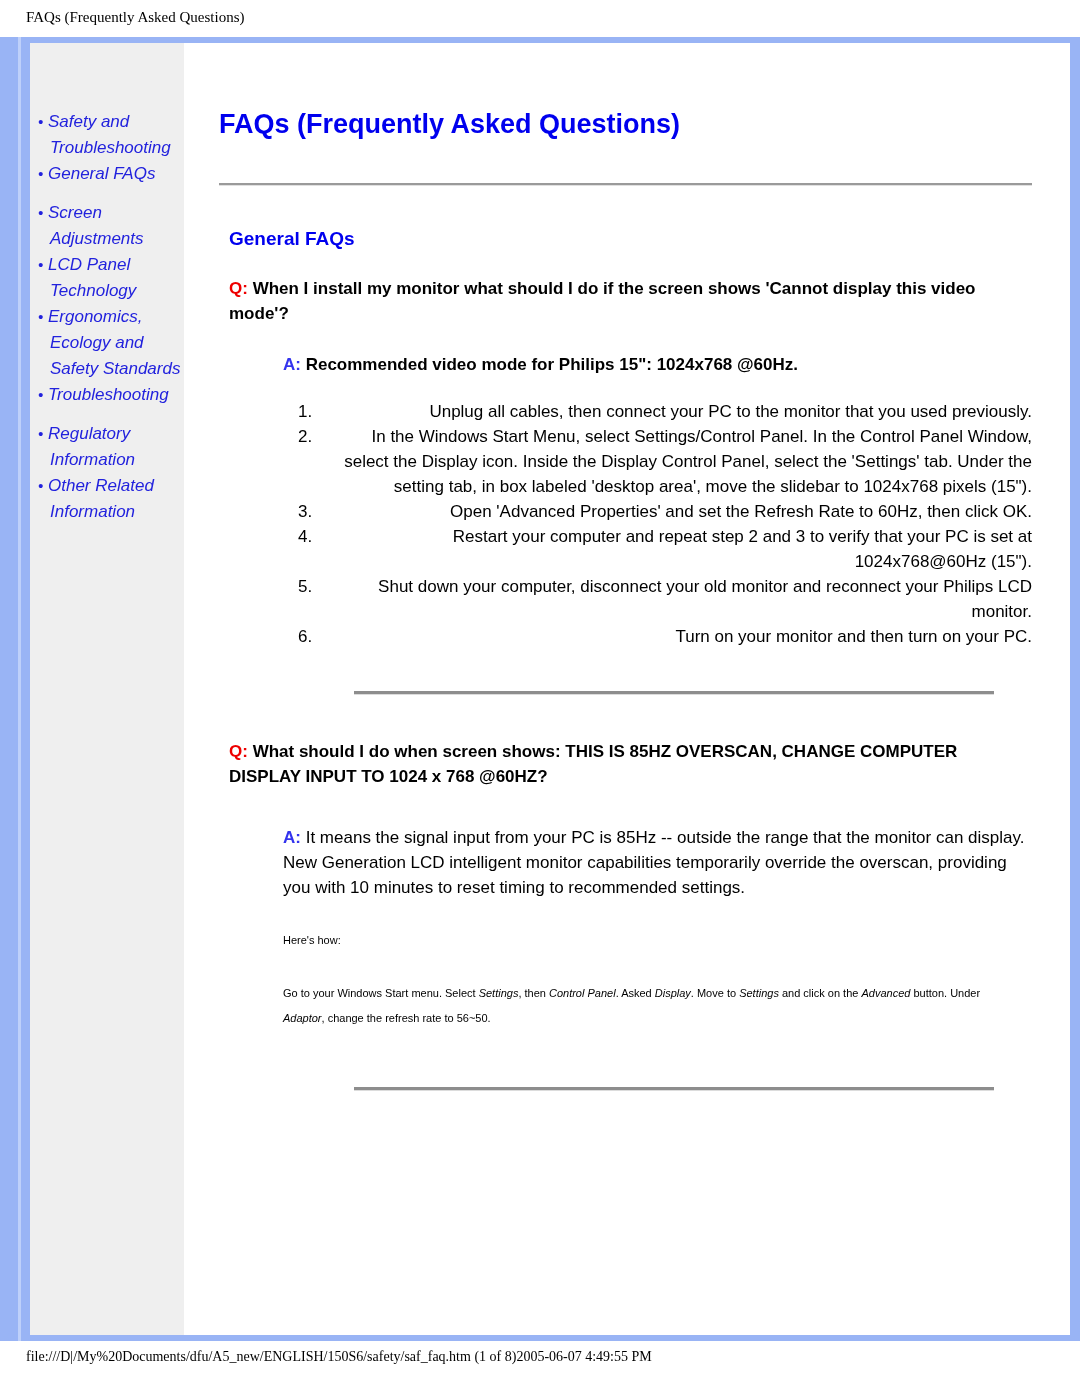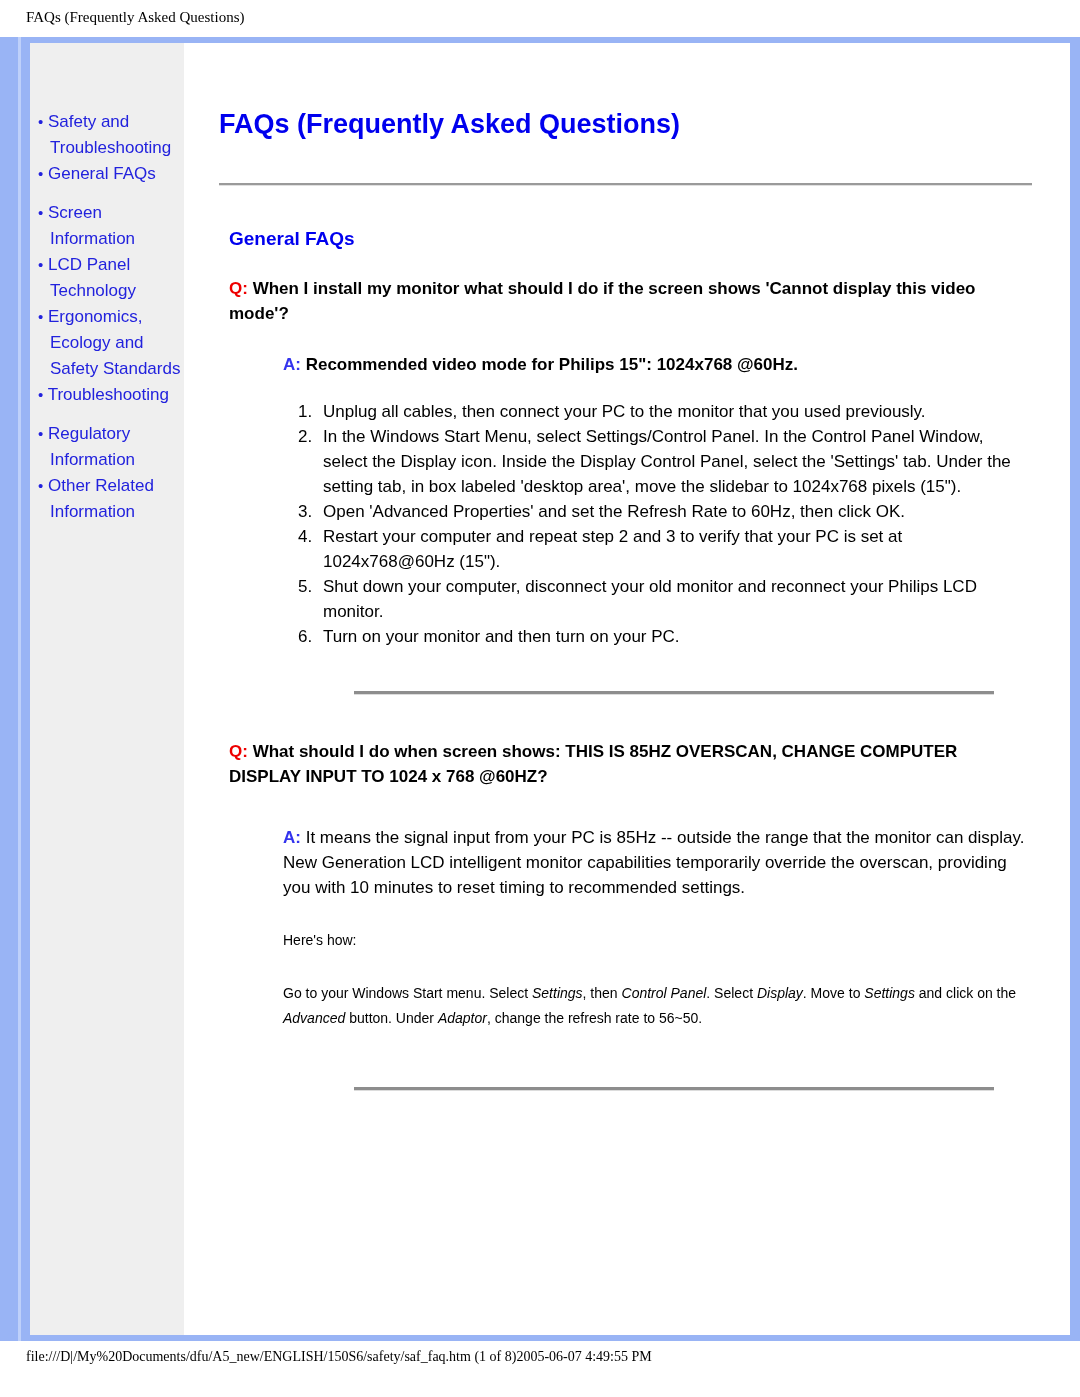--- a/index.html
+++ b/index.html
@@ -82,20 +82,21 @@
     min-width: 155px;
     background: #efefef;
     box-sizing: border-box;
     padding: 66px 0 0 0;
     border-right: 1px solid #ffffff;
   }
   .sidebar ul {
     list-style: none;
     margin: 0;
     padding: 0 0 0 8px;
+    font-style: italic;
   }
   .sidebar li {
     font-size: 17px;
     line-height: 26px;
     color: #2222dd;
     padding-left: 12px;
     text-indent: -12px;
     margin: 0;
   }
   .sidebar li.gap-before { margin-top: 13px; }
@@ -162,32 +163,33 @@
     line-height: 25px;
     color: #000000;
     margin: 36px 0 0 64px;
   }
   p.answer-normal .a-mark {
     color: #3333ee;
     font-weight: bold;
   }
 
   p.body-text {
-    font-size: 14px;
+    font-size: 11px;
     line-height: 25px;
     color: #000000;
     margin: 28px 12px 0 64px;
   }
 
   ol.steps {
     font-size: 17px;
     line-height: 25px;
     color: #000000;
     margin: 22px 0 0 0;
     padding-left: 98px;
+    text-align: right;
   }
   ol.steps li {
     margin: 0;
     padding-left: 6px;
   }
 
   hr.rule-inner {
     border: none;
     border-top: 3px solid #8d8d8d;
     border-bottom: 1px solid #dcdcdc;
@@ -232,21 +234,21 @@
         <li>
           <span class="bullet">•</span>
           <span class="lbl">Safety and Troubleshooting</span>
         </li>
         <li>
           <span class="bullet">•</span>
           <span class="lbl">General FAQs</span>
         </li>
         <li class="gap-before">
           <span class="bullet">•</span>
-          <span class="lbl">Screen Information</span>
+          <span class="lbl">Screen Adjustments</span>
         </li>
         <li>
           <span class="bullet">•</span>
           <span class="lbl">LCD Panel Technology</span>
         </li>
         <li>
           <span class="bullet">•</span>
           <span class="lbl">Ergonomics, Ecology and Safety Standards</span>
         </li>
         <li>
@@ -289,21 +291,21 @@
 
       <hr class="rule-inner">
 
       <div class="qa-block" style="margin-top:44px;">
         <p class="question"><span class="q-mark">Q:</span> <span>What should I do when screen shows: THIS IS 85HZ OVERSCAN, CHANGE COMPUTER DISPLAY INPUT TO 1024 x 768 @60HZ?</span></p>
 
         <p class="answer-normal"><span class="a-mark">A:</span> <span>It means the signal input from your PC is 85Hz -- outside the range that the monitor can display. New Generation LCD intelligent monitor capabilities temporarily override the overscan, providing you with 10 minutes to reset timing to recommended settings.</span></p>
 
         <p class="body-text">Here's how:</p>
 
-        <p class="body-text"><span>Go to your Windows Start menu. Select </span><em>Settings</em><span>, then </span><em>Control Panel</em><span>. Select </span><em>Display</em><span>. Move to </span><em>Settings</em><span> and click on the </span><em>Advanced</em><span> button. Under </span><em>Adaptor</em><span>, change the refresh rate to 56~50.</span></p>
+        <p class="body-text"><span>Go to your Windows Start menu. Select </span><em>Settings</em><span>, then </span><em>Control Panel</em><span>. Asked </span><em>Display</em><span>. Move to </span><em>Settings</em><span> and click on the </span><em>Advanced</em><span> button. Under </span><em>Adaptor</em><span>, change the refresh rate to 56~50.</span></p>
 
       </div>
 
       <hr class="rule-inner" style="margin-top:56px;">
 
       <div class="spacer-lg"></div>
 
 
     </main>
   </div>

